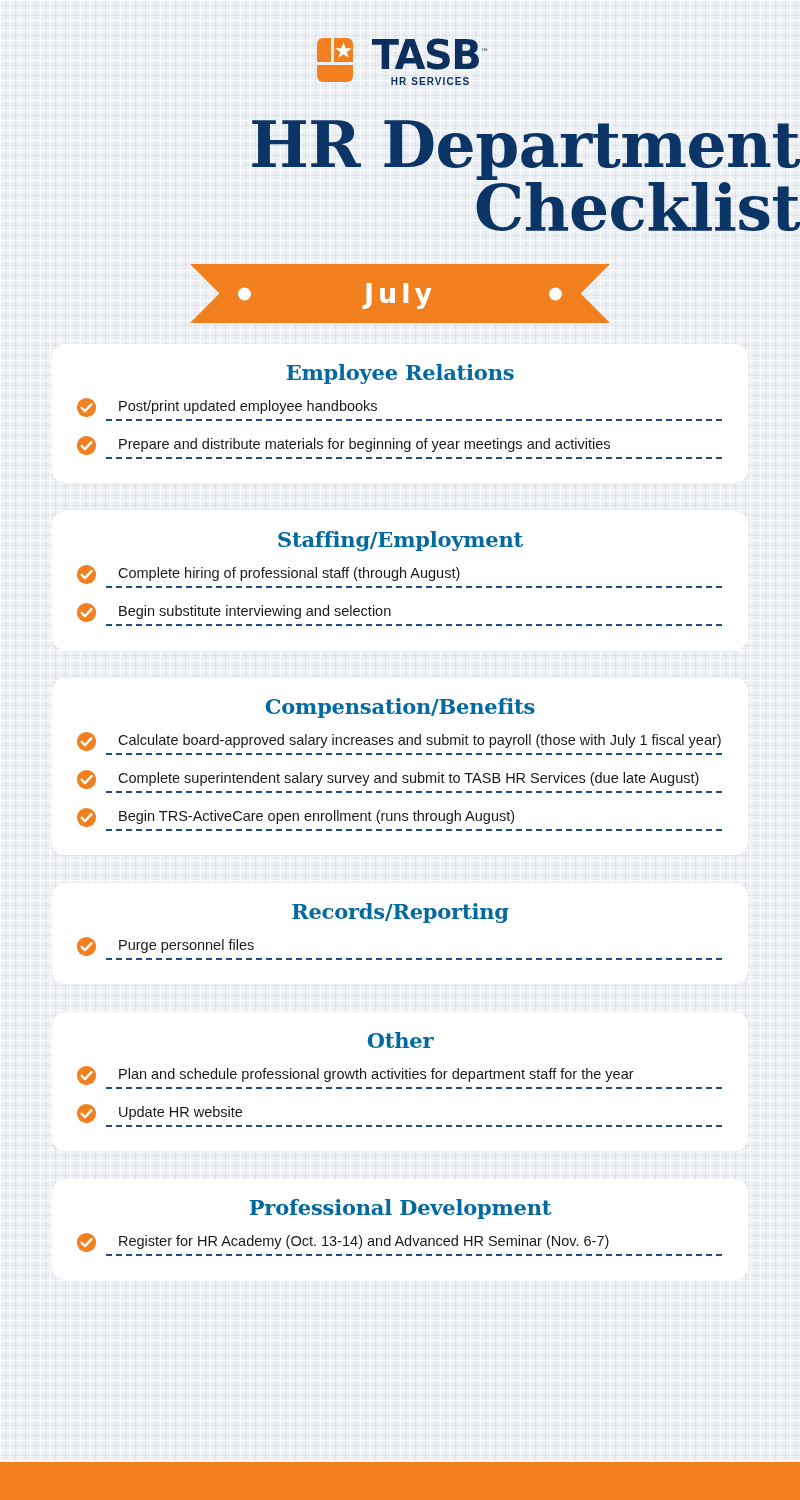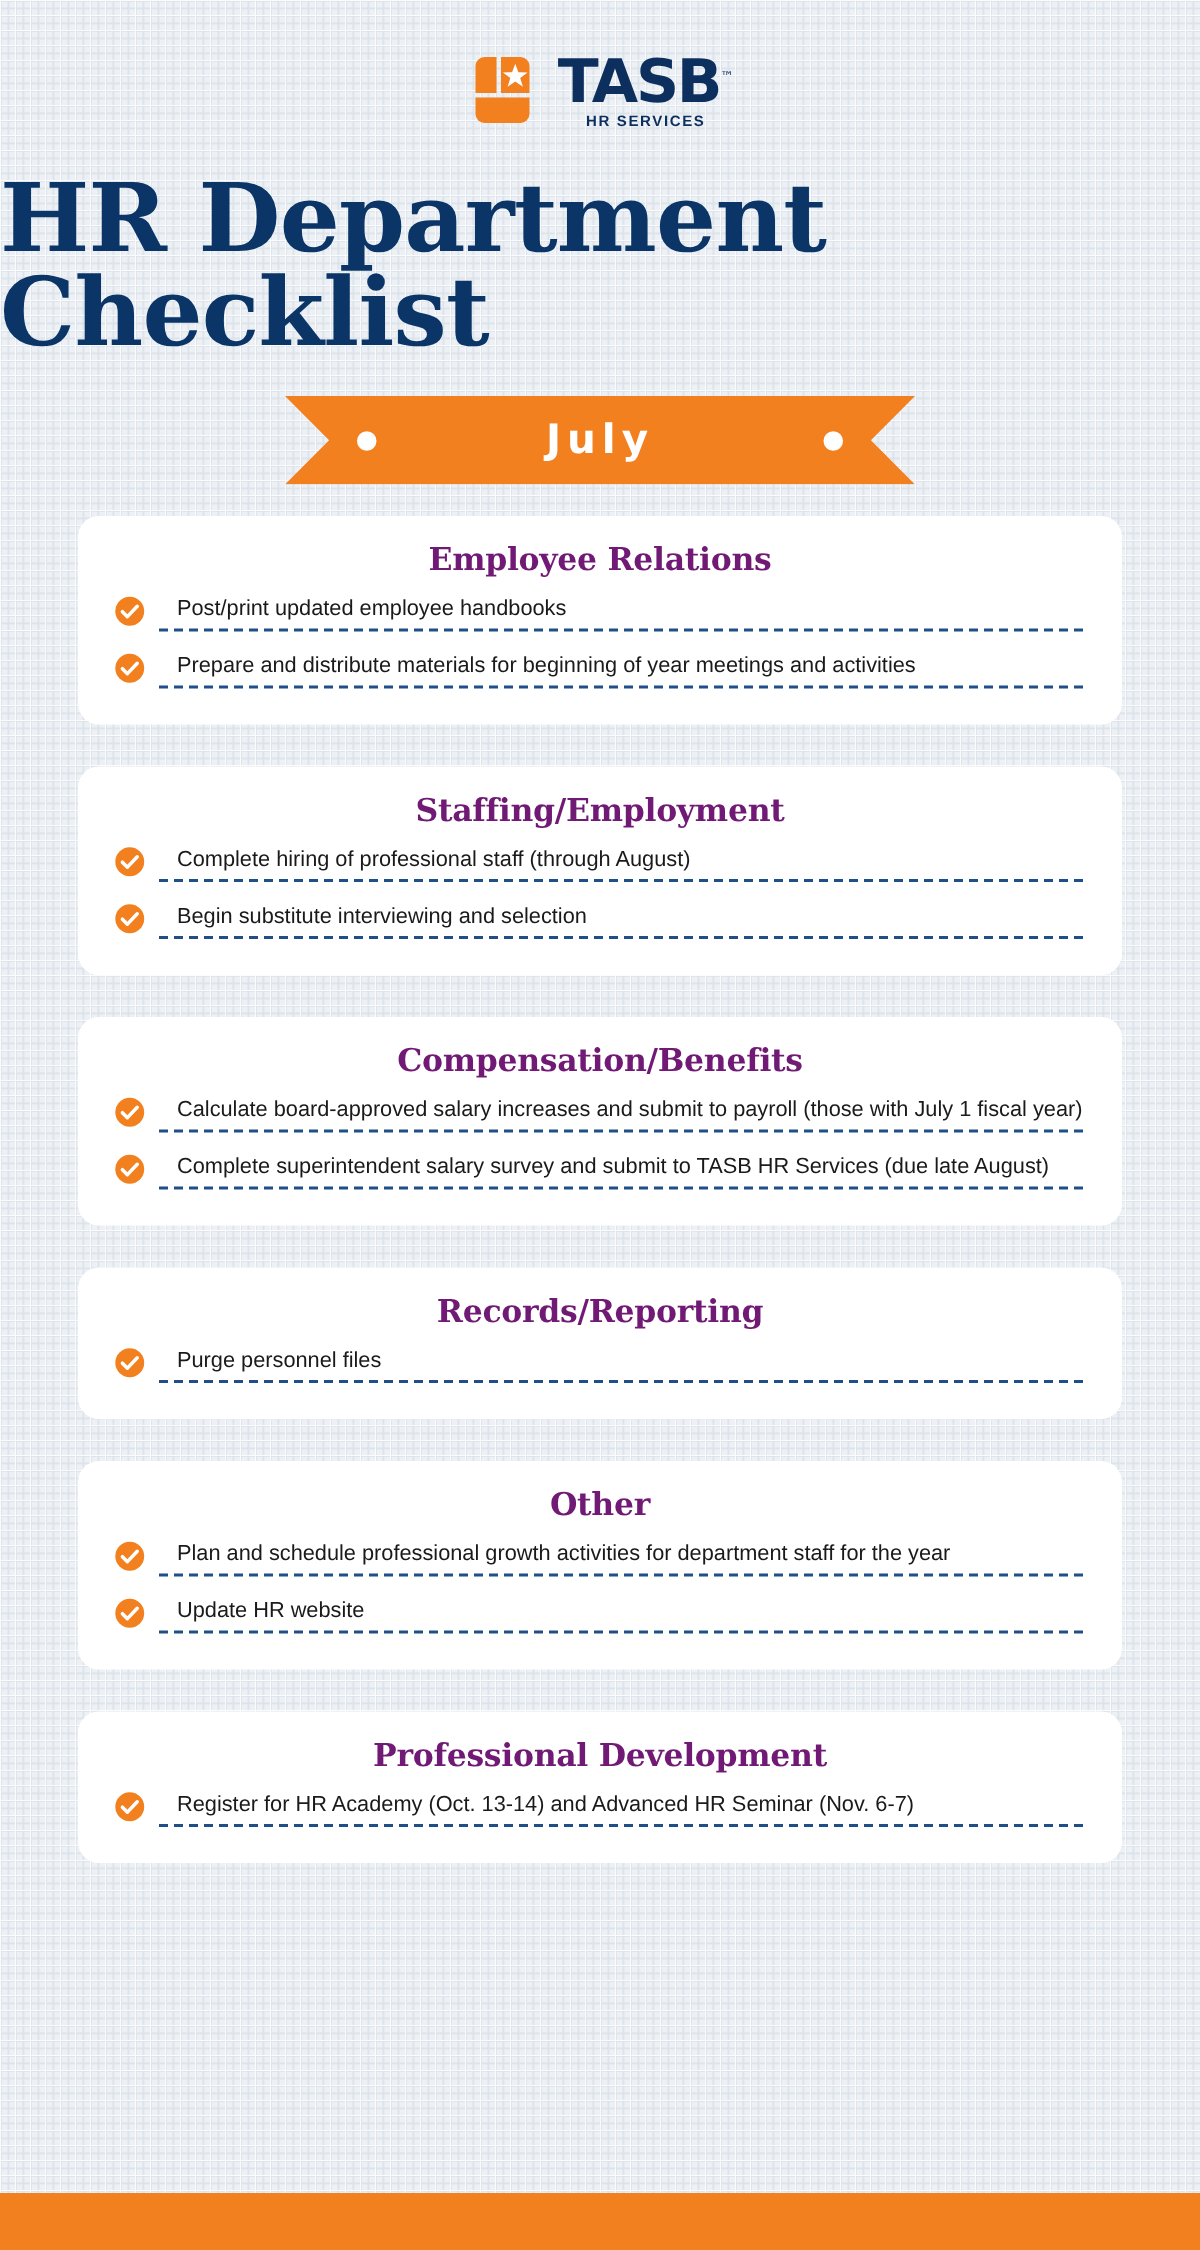--- a/index.html
+++ b/index.html
@@ -25,21 +25,21 @@
 
   .page {
     position: relative;
     width: 800px;
     height: 1500px;
   }
 
   
   .header {
     padding-top: 34px;
-    text-align: left;
+    text-align: right;
   }
 
   .logo-row {
     display: flex;
     align-items: center;
     justify-content: center;
     gap: 13px;
     height: 52px;
   }
 
@@ -125,21 +125,21 @@
     margin: 0 auto 28px auto;
     background: #ffffff;
     border-radius: 14px;
     padding: 16px 0 22px 0;
   }
 
   .card-title {
     font-family: "DejaVu Serif", serif;
     font-weight: bold;
     font-size: 21px;
-    color: #701a75;
+    color: #0369a1;
     text-align: center;
     letter-spacing: -0.2px;
     margin-bottom: 12px;
   }
 
   .items { padding: 0 26px 0 24px; }
 
   .item {
     display: flex;
     align-items: flex-end;
@@ -288,20 +288,31 @@
             <span>
               <svg class="check-icon" viewBox="0 0 24 24" xmlns="http://www.w3.org/2000/svg">
                 <circle cx="12" cy="12" r="11" fill="#F2801F"></circle>
                 <path d="M6.4 12.3 L10.2 16.1 L17.7 8.2" fill="none" stroke="#ffffff" stroke-width="2.7" stroke-linecap="round" stroke-linejoin="round"></path>
               </svg>
             </span>
             <div class="item-body">
               <span class="item-text">Complete superintendent salary survey and submit to TASB HR Services (due late August)</span>
             </div>
           </div>
+          <div class="item">
+            <span>
+              <svg class="check-icon" viewBox="0 0 24 24" xmlns="http://www.w3.org/2000/svg">
+                <circle cx="12" cy="12" r="11" fill="#F2801F"></circle>
+                <path d="M6.4 12.3 L10.2 16.1 L17.7 8.2" fill="none" stroke="#ffffff" stroke-width="2.7" stroke-linecap="round" stroke-linejoin="round"></path>
+              </svg>
+            </span>
+            <div class="item-body">
+              <span class="item-text">Begin TRS-ActiveCare open enrollment (runs through August)</span>
+            </div>
+          </div>
         </div>
       </div>
       <div class="card">
         <div class="card-title">Records/Reporting</div>
         <div class="items">
           <div class="item">
             <span>
               <svg class="check-icon" viewBox="0 0 24 24" xmlns="http://www.w3.org/2000/svg">
                 <circle cx="12" cy="12" r="11" fill="#F2801F"></circle>
                 <path d="M6.4 12.3 L10.2 16.1 L17.7 8.2" fill="none" stroke="#ffffff" stroke-width="2.7" stroke-linecap="round" stroke-linejoin="round"></path>

